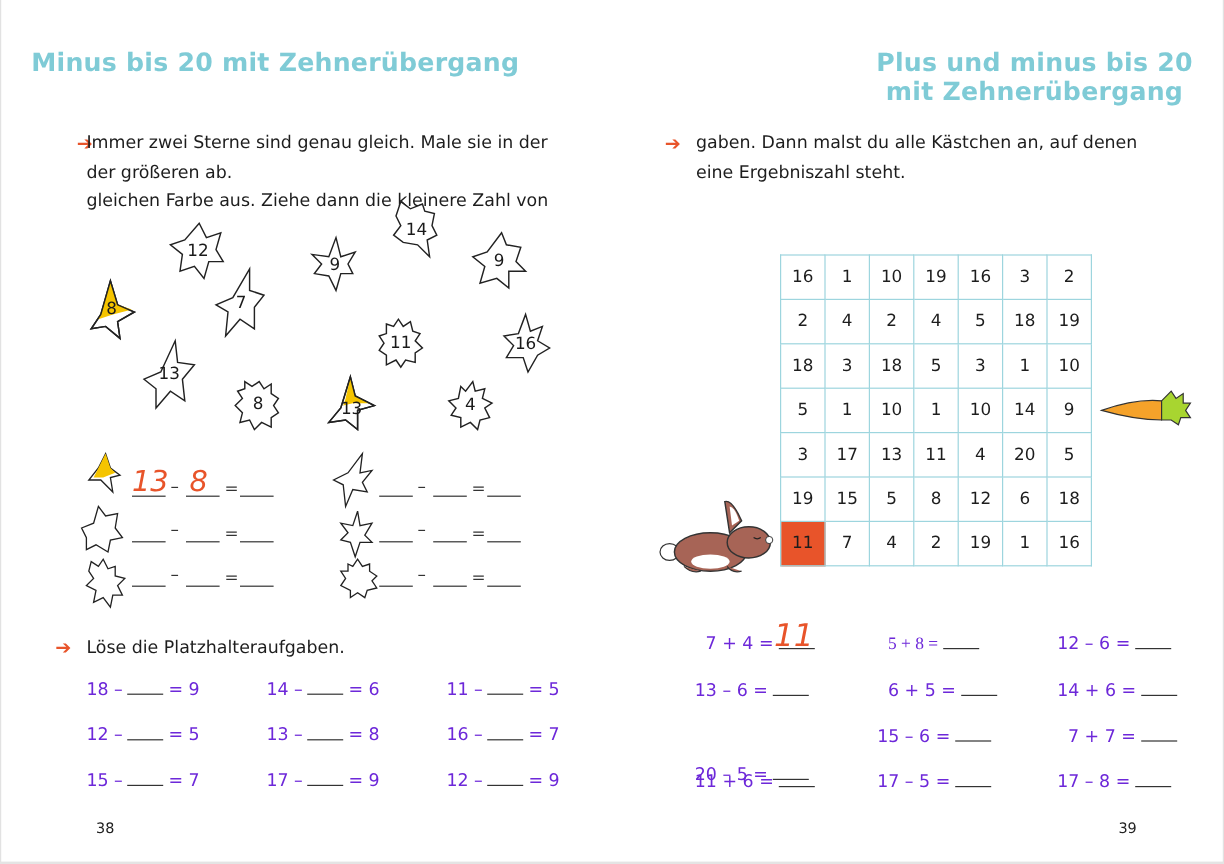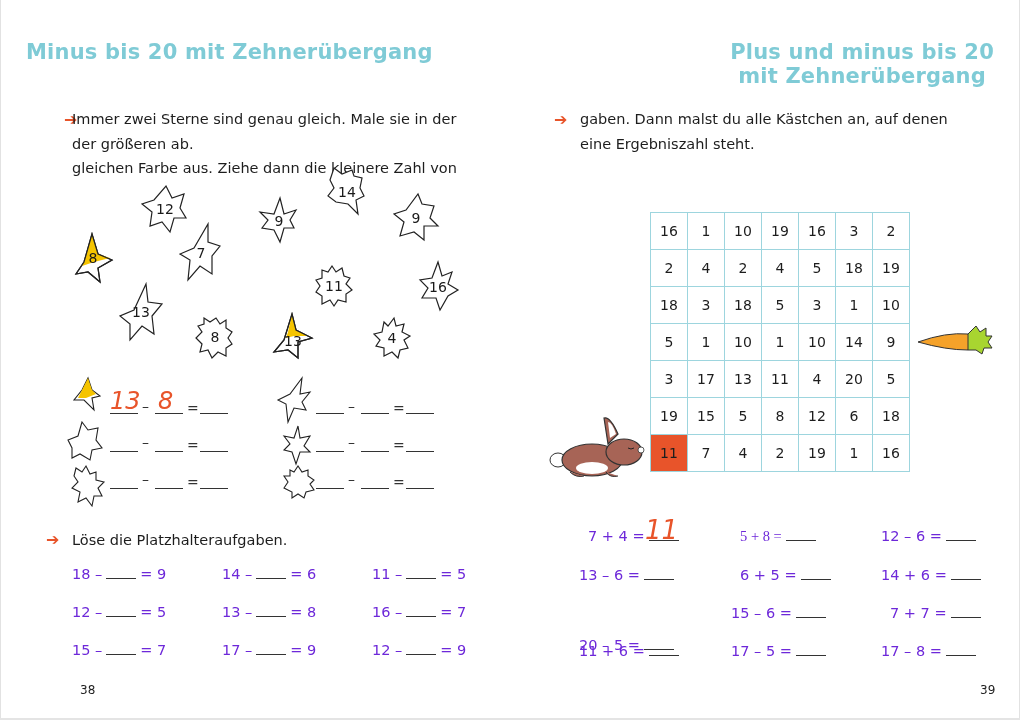--- a/index.html
+++ b/index.html
@@ -316,13 +316,13 @@
 <div class="task" style="left:881px; top:566px;"><span>14 + 6 =</span><span class="b"></span></div>
 
 <div class="task" style="left:579px; top:636px;"><span>20 – 5 =</span><span class="b"></span></div>
 <div class="task" style="left:731px; top:604px;"><span>15 – 6 =</span><span class="b"></span></div>
 <div class="task" style="left:890px; top:604px;"><span>7 + 7 =</span><span class="b"></span></div>
 
 <div class="task" style="left:579px; top:642px;"><span>11 + 6 =</span><span class="b"></span></div>
 <div class="task" style="left:731px; top:642px;"><span>17 – 5 =</span><span class="b"></span></div>
 <div class="task" style="left:881px; top:642px;"><span>17 – 8 =</span><span class="b"></span></div>
 
-<div class="pagenum" style="left:932px;margin-left:48px;">39</div>
+<div class="pagenum" style="left:932px;">39</div>
 
 </body></html>

